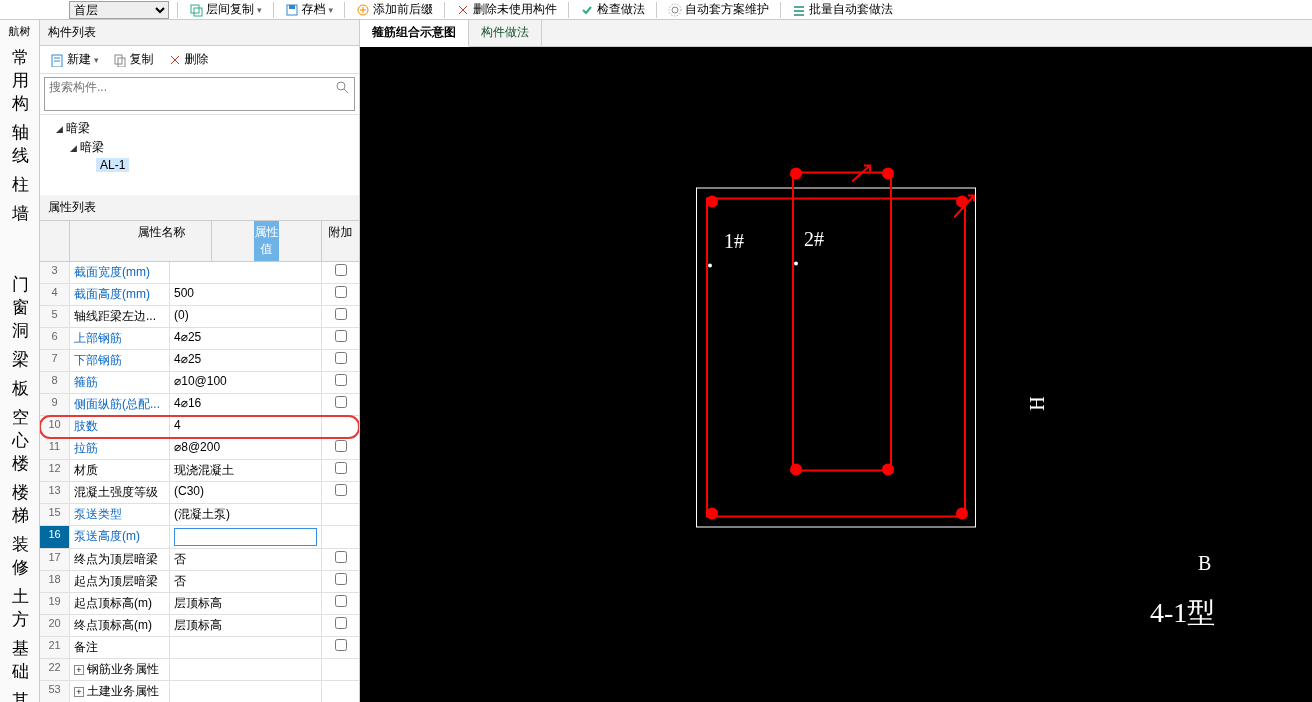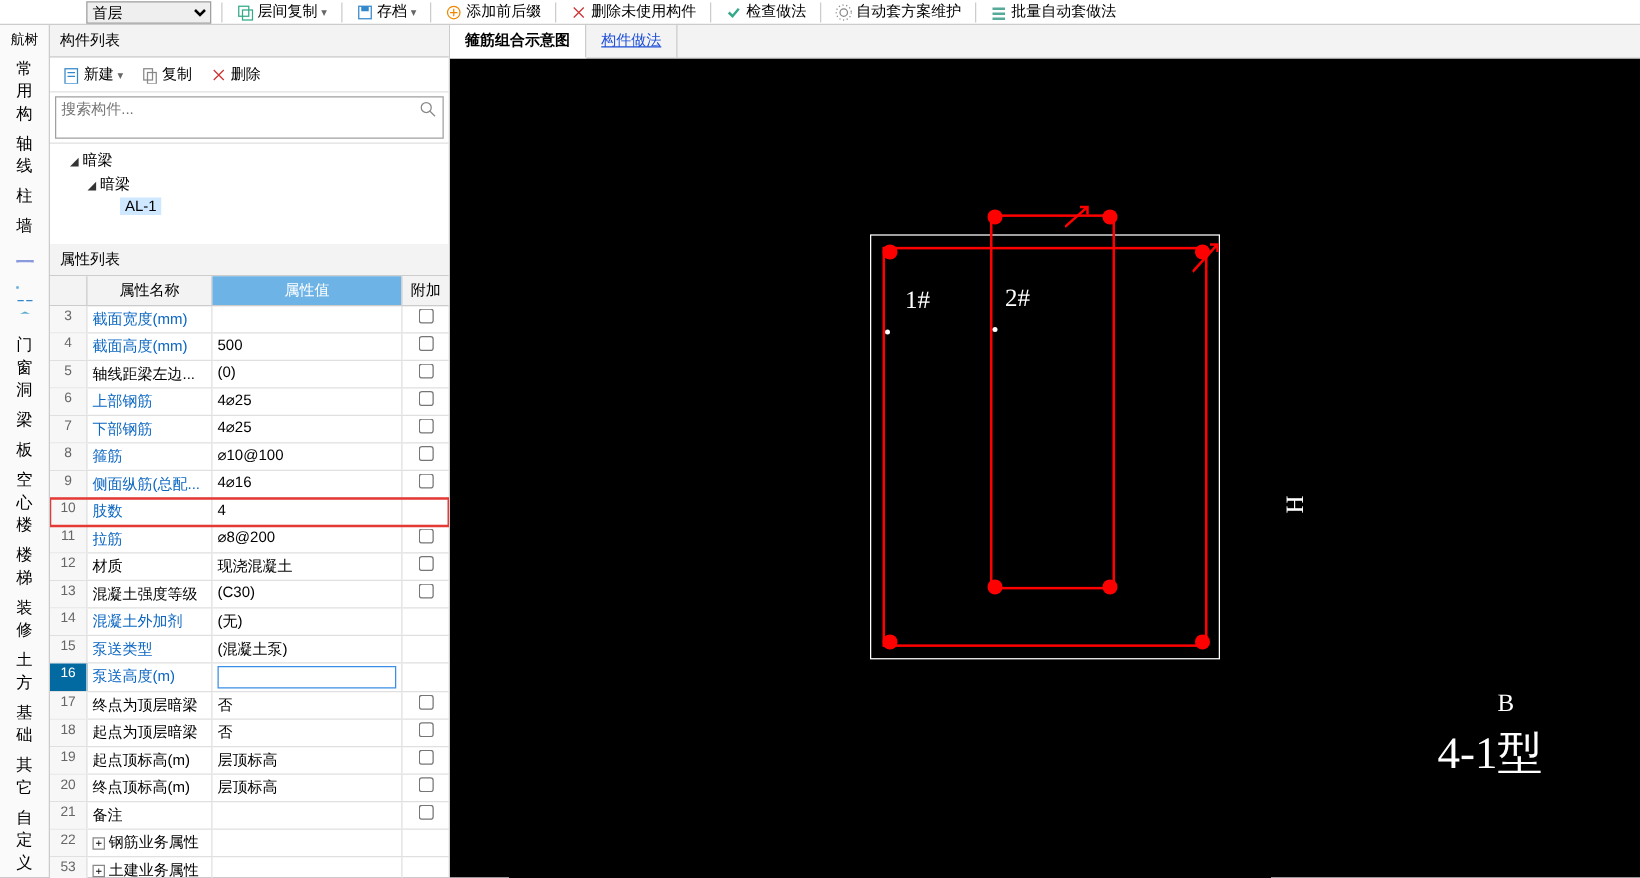--- a/index.html
+++ b/index.html
@@ -10,47 +10,47 @@
   .floor-select { margin-left: 65px; width: 100px; height: 18px; border: 1px solid #a0a0a0; font-size: 12px; }
   .toolbar-btn { display: inline-flex; align-items: center; gap: 3px; cursor: pointer; padding: 0 3px; white-space: nowrap; }
   .sep { width:1px; height:16px; background:#ccc; }
   
   
   .main { display: flex; height: 682px; }
   
   
   .nav-tree { width: 40px; background: #fafafa; border-right: 1px solid #ccc; display:flex; flex-direction:column; align-items:center; }
   .nav-head { font-size: 11px; padding: 4px 0; text-align:center; }
-  .nav-item { font-size: 13px; padding: 3px 12px; text-align: center; cursor:pointer; width:100%; }
+  .nav-item { font-size: 17px; padding: 3px 12px; text-align: center; cursor:pointer; width:100%; }
   .nav-icon { width: 18px; height: 18px; margin: 3px auto; display:block; }
   
   
   .mid-col { width: 320px; display:flex; flex-direction:column; border-right: 1px solid #ccc; background:#fff; }
   .panel-title { background:#f3f3f3; border-bottom:1px solid #ccc; padding: 4px 8px; font-size:12px; }
   .comp-toolbar { display:flex; gap:6px; align-items:center; padding: 4px 6px; border-bottom:1px solid #e0e0e0; }
   .comp-toolbar .btn { display:inline-flex; align-items:center; gap:3px; cursor:pointer; padding:1px 4px; }
   .dropdown-arrow { font-size:9px; color:#666; }
   .search-wrap { position:relative; padding:3px 4px; border-bottom:1px solid #e0e0e0; }
   .search-input { width: 100%; padding: 2px 22px 16px 4px; border:1px solid #a0a0a0; font-size:12px; }
   .search-icon { position:absolute; right:10px; top:6px; width:14px; height:14px; }
   .tree-area { flex: 0 0 80px; padding: 4px 8px 4px 16px; overflow:auto; }
   .tree-node { padding: 1px 0; }
   .tree-caret { display:inline-block; width:10px; font-size:9px; color:#333; }
   .tree-selected { background:#cfe8ff; padding:0 4px; }
   
   
   .prop-panel { flex:1; display:flex; flex-direction:column; overflow:hidden; }
-  .prop-header { display:flex; border-bottom:1px solid #ccc; background:#f3f3f3; }
+  .prop-header { display:flex; border-bottom:1px solid #ccc; background:#f3f3f3;gap:42px; }
   .prop-header .h-num { width:30px; border-right:1px solid #ccc; text-align:center; padding:3px 0; }
   .prop-header .h-name { width:100px; border-right:1px solid #ccc; text-align:center; padding:3px 0; }
   .prop-header .h-val { flex:1; text-align:center; padding:3px 0; background:#6db3e6; color:#fff; }
   .prop-header .h-extra { width:38px; text-align:center; padding:3px 0; border-left:1px solid #ccc; }
   .prop-body { flex:1; overflow-y:auto; position:relative; }
   .prop-row { display:flex; border-bottom:1px solid #e0e0e0; align-items:stretch; min-height:21px; }
-  .prop-row.highlight-red { outline: 2px solid #e53935; outline-offset:-1px; }
+  .prop-row.highlight-red { outline: 2px solid #e53935; outline-offset:-1px;border-radius:10px; }
   .prop-row .c-num { width:30px; border-right:1px solid #e0e0e0; text-align:center; padding:2px 0; font-size:11px; color:#666; background:#f7f7f7; }
   .prop-row .c-num.sel { background:#0369a1; color:#fff;text-align:center; }
   .prop-row .c-name { width:100px; border-right:1px solid #e0e0e0; padding:2px 4px; font-size:12px; overflow:hidden; white-space:nowrap; text-overflow:ellipsis; }
   .prop-row .c-name.link { color:#0a66c2; }
   .prop-row .c-name .expand { display:inline-block; width:10px; height:10px; border:1px solid #888; font-size:9px; line-height:8px; text-align:center; margin-right:3px; }
   .prop-row .c-val { flex:1; padding:2px 4px; font-size:12px; overflow:hidden; white-space:nowrap; }
   .prop-row .c-extra { width:38px; text-align:center; padding:2px 0; border-left:1px solid #e0e0e0; }
   .prop-row .c-extra .chk { width:12px; height:12px; }
   .val-input { width:100%; height:18px; border:1px solid #3a8ee6; padding:0 2px; font-size:12px; }
   
@@ -287,26 +287,20 @@
             <div class="c-val">现浇混凝土</div>
             <div class="c-extra"><input type="checkbox" class="chk" style=""></div>
           </div>
           <div class="prop-row">
             <div class="c-num">13</div>
             <div class="c-name">混凝土强度等级</div>
             <div class="c-val">(C30)</div>
             <div class="c-extra"><input type="checkbox" class="chk" style=""></div>
           </div>
           <div class="prop-row">
-            <div class="c-num">14</div>
-            <div class="c-name link">混凝土外加剂</div>
-            <div class="c-val">(无)</div>
-            <div class="c-extra"></div>
-          </div>
-          <div class="prop-row">
             <div class="c-num">15</div>
             <div class="c-name link">泵送类型</div>
             <div class="c-val">(混凝土泵)</div>
             <div class="c-extra"></div>
           </div>
           <div class="prop-row">
             <div class="c-num sel">16</div>
             <div class="c-name link">泵送高度(m)</div>
             <div class="c-val"><input class="val-input" style=""></div>
             <div class="c-extra"></div>
@@ -359,21 +353,21 @@
             <div class="c-val"></div>
             <div class="c-extra"></div>
           </div>
         </div>
     </div>
   </div>
 
   <div class="view-col">
     <div class="view-tabs">
       <div class="view-tab active">箍筋组合示意图</div>
-      <div class="view-tab" style="color:#1d4ed8;text-decoration:underline;">构件做法</div>
+      <div class="view-tab" style="color:#14532d;">构件做法</div>
     </div>
     <div class="canvas-area">
       <div class="diagram" style="width:280px; height:370px;">
 
         <div class="outer-box" style="left:0; top:16px; width:280px; height:340px;"></div>
 
         <div class="red-box" style="left:10px; top:26px; width:260px; height:320px;"></div>
 
         <div class="red-box" style="left:96px; top:0px; width:100px; height:300px;"></div>
 
@@ -395,16 +389,16 @@
           </svg>
 
         <div class="lbl" style="left:28px; top:58px;">1#</div>
         <div class="lbl" style="left:108px; top:56px;">2#</div>
 
         <div style="position:absolute; left:12px; top:92px; width:4px; height:4px; background:#fff; border-radius:50%;"></div>
         <div style="position:absolute; left:98px; top:90px; width:4px; height:4px; background:#fff; border-radius:50%;"></div>
       </div>
       <div class="lbl" style="left:670px; top:345px; transform:rotate(-90deg);">H</div>
       <div class="lbl" style="left:838px; top:505px;">B</div>
-      <div class="lbl" style="left:790px; top:531px; font-size:36px;">4-1型</div>
+      <div class="lbl" style="left:790px; top:547px; font-size:28px;">4-1型</div>
     </div>
   </div>
 </div>
 
 </body></html>

